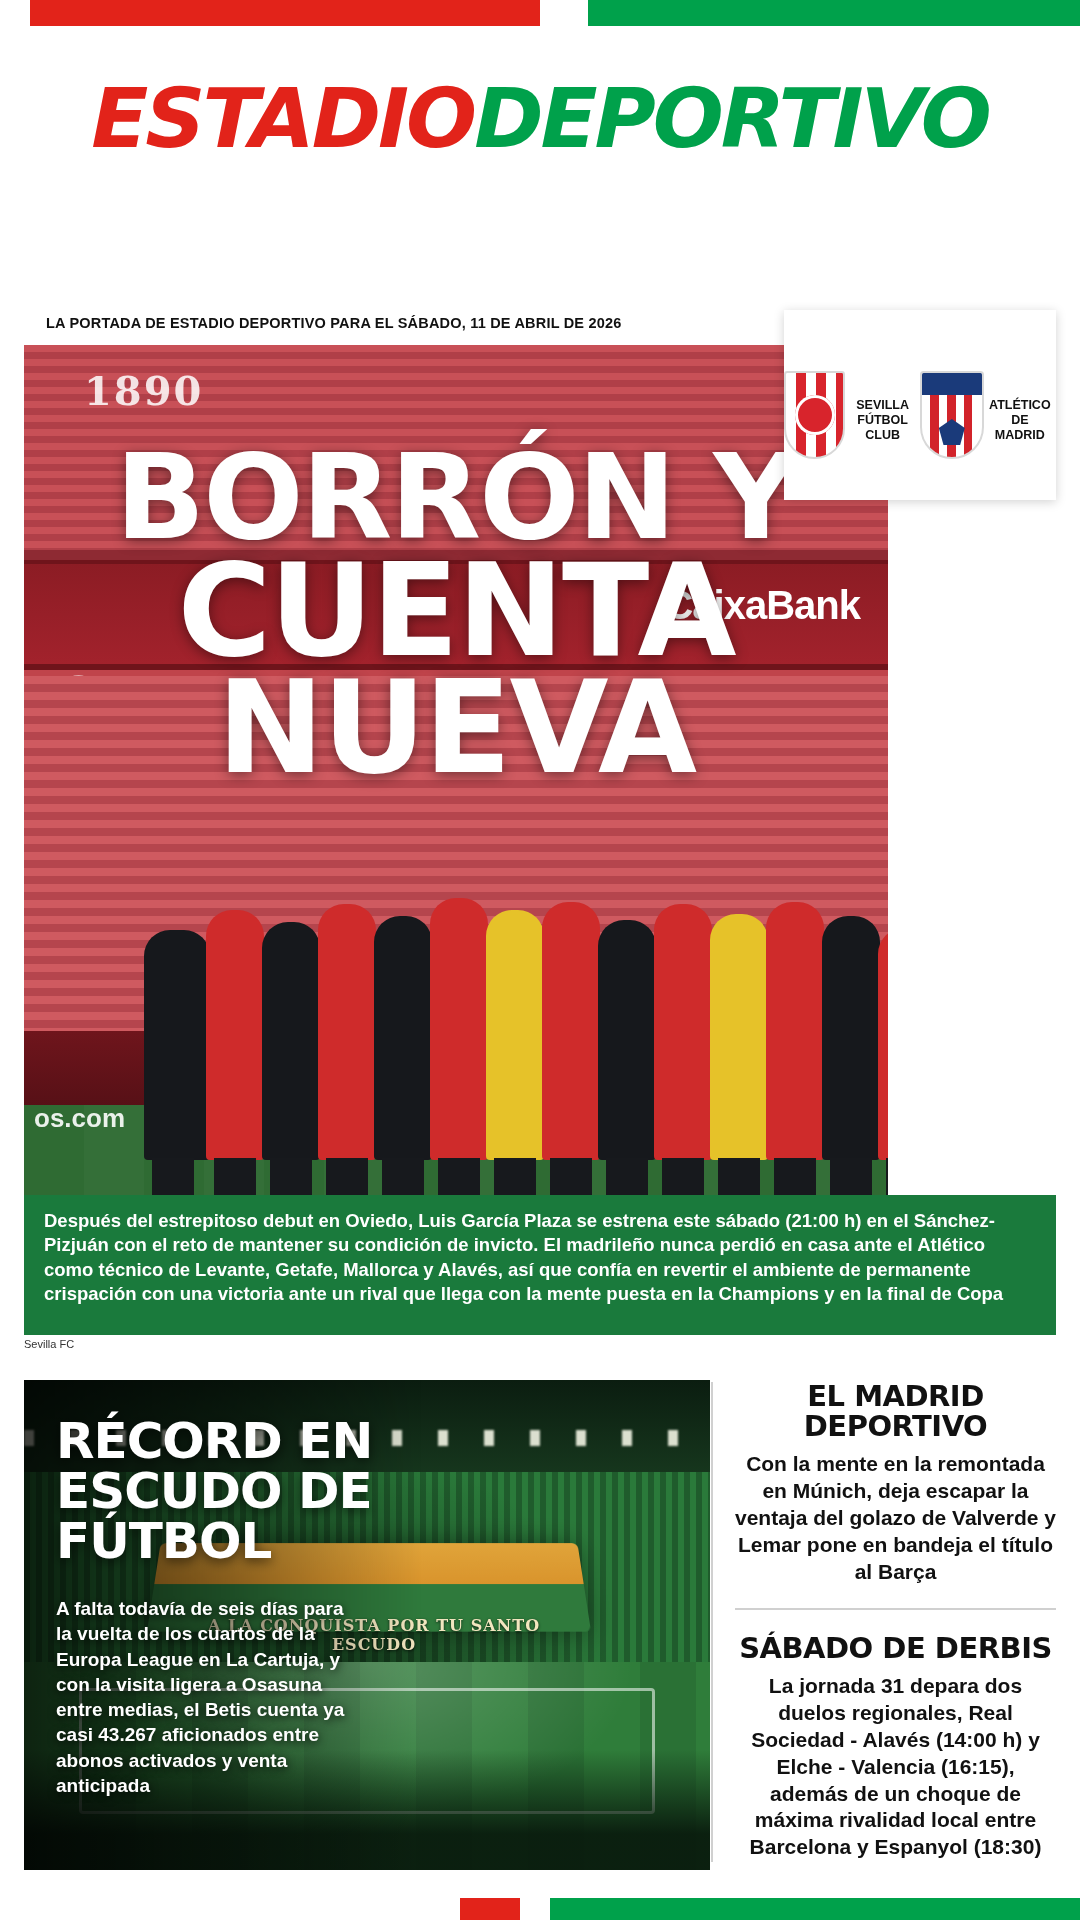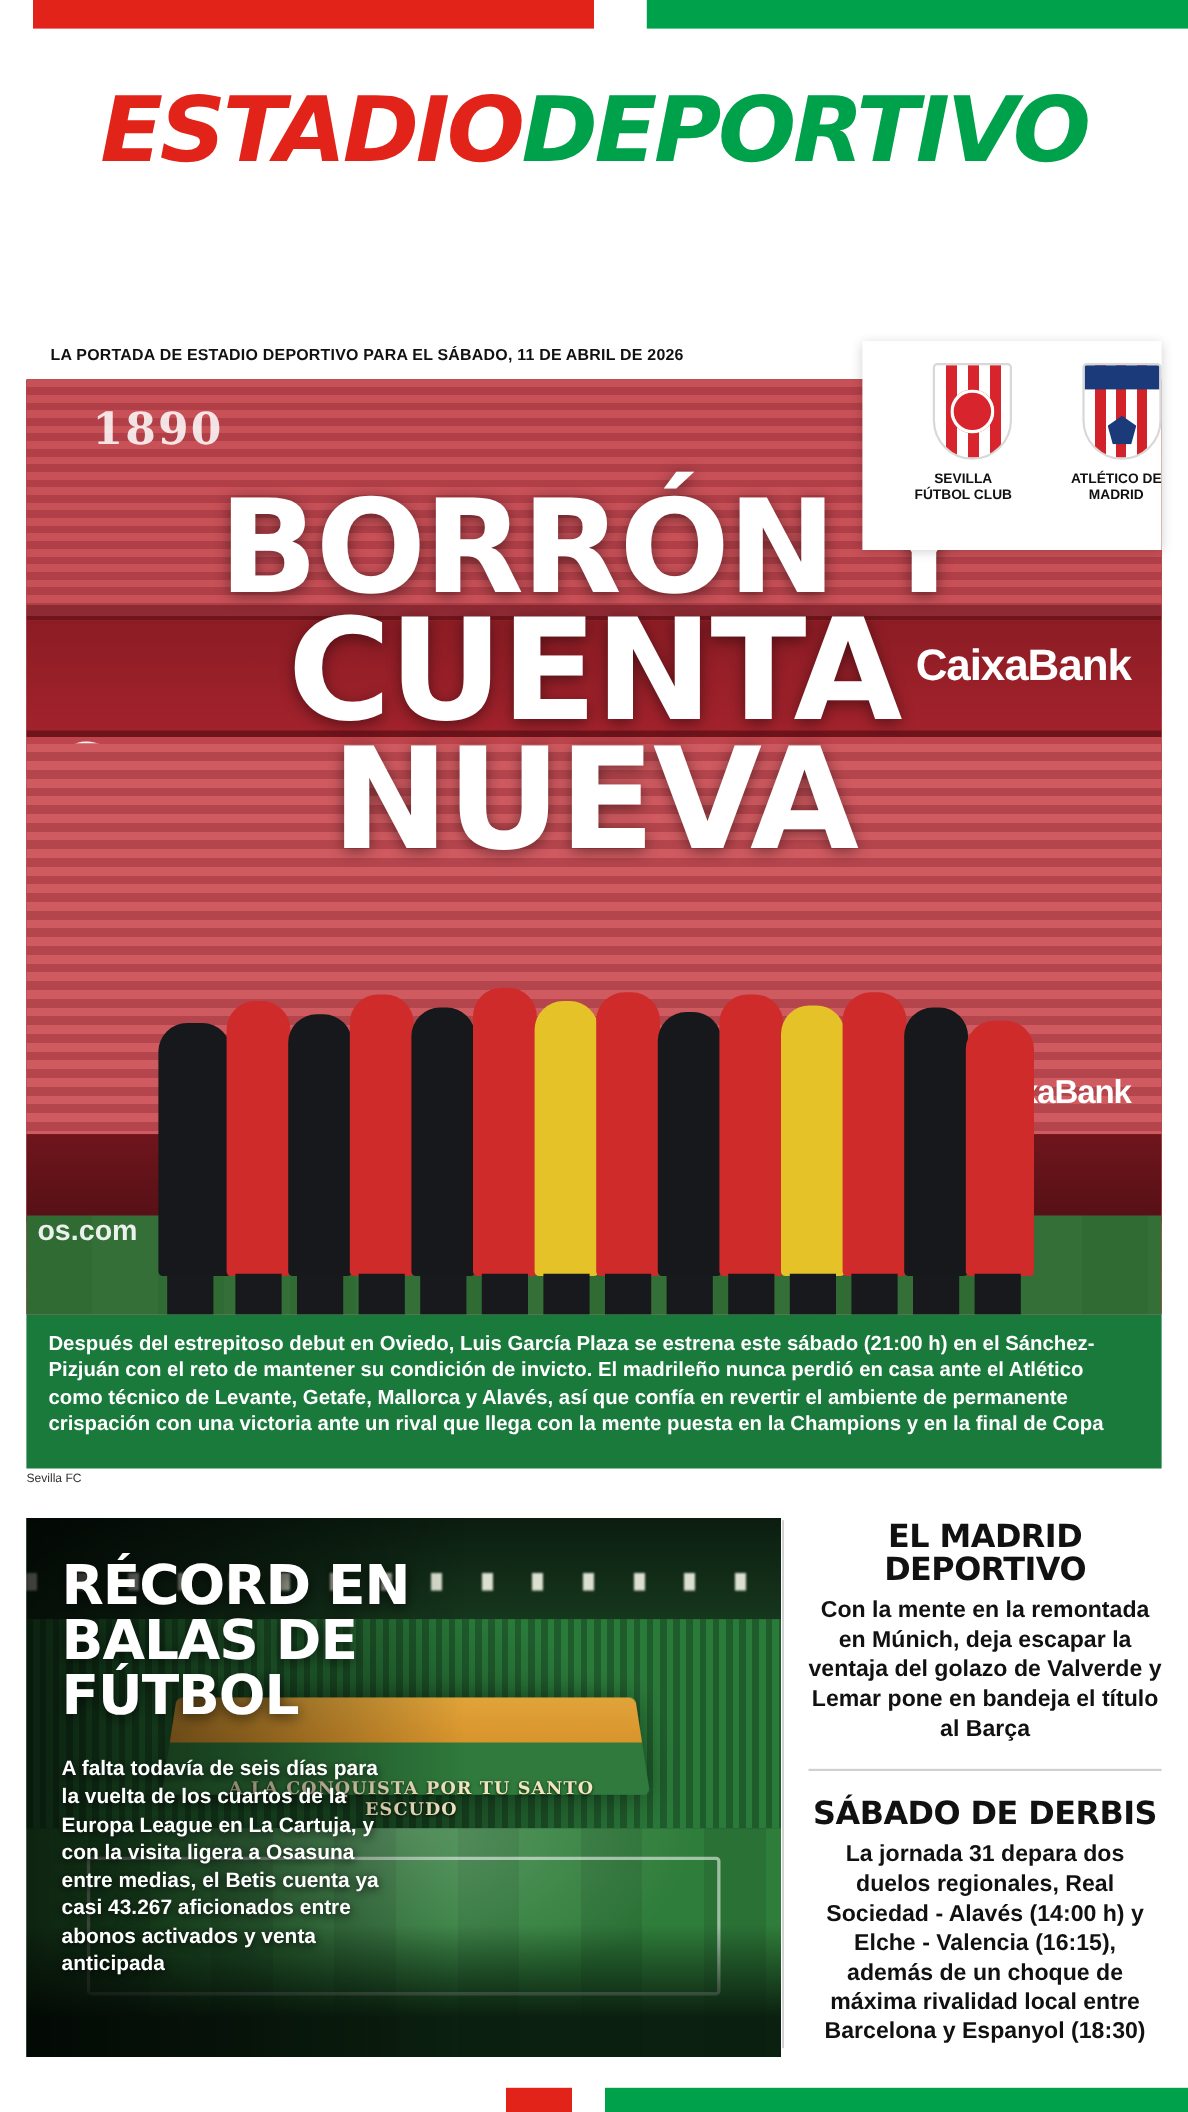--- a/index.html
+++ b/index.html
@@ -58,24 +58,24 @@
     letter-spacing: 0.2px;
     color: #111;
     text-transform: uppercase;
   }
 
   
   .lead {
     position: absolute;
     left: 24px;
     top: 345px;
-    width: 1032px;
+    width: 864px;
     height: 850px;
     overflow: hidden;
-    background: #7f1d1d;
+    background: #0f172a;
   }
   .lead .stands {
     position: absolute;
     inset: 0;
     background:
       linear-gradient(180deg, rgba(0,0,0,.28) 0%, rgba(0,0,0,0) 18%),
       repeating-linear-gradient(180deg, #c0444b 0px, #c0444b 9px, #a63640 9px, #a63640 18px),
       #b23a43;
   }
   .lead .upper-deck {
@@ -176,22 +176,22 @@
     left: 784px; top: 310px;
     width: 272px; height: 190px;
     background: #ffffff;
     box-shadow: 0 2px 10px rgba(0,0,0,.18);
     display: flex;
     z-index: 5;
   }
   .badge-cell {
     flex: 1;
     display: flex;
-    flex-direction: column;
-    align-items: flex-end;
+    flex-direction: row;
+    align-items: center;
     padding-top: 20px;
   }
   .badge-shield {
     width: 72px; height: 88px;
     border: 2px solid #d8d8d8;
     border-radius: 4px 4px 36px 36px;
     position: relative;
     overflow: hidden;
     background: #fff;
   }
@@ -461,21 +461,21 @@
     <div class="roof"></div>
     <div class="lights"></div>
     <div class="crowd"></div>
     <div class="tifo"></div>
     <div class="tifo-text">A LA CONQUISTA POR TU SANTO ESCUDO</div>
     <div class="pitch"></div>
     <div class="dark-bottom"></div>
     <div class="shade"></div>
     <h2>
       <span>RÉCORD EN</span><br>
-      <span>BALAS DE</span><br>
+      <span>ESCUDO DE</span><br>
       <span>FÚTBOL</span>
     </h2>
     <p>A falta todavía de seis días para la vuelta de los cuartos de la Europa League en La Cartuja, y con la visita ligera a Osasuna entre medias, el Betis cuenta ya casi 43.267 aficionados entre abonos activados y venta anticipada</p>
   </div>
 
   <div class="rail">
     <div class="divider-v"></div>
 
     <div class="rail-item">
       <h3>EL MADRID DEPORTIVO</h3>

